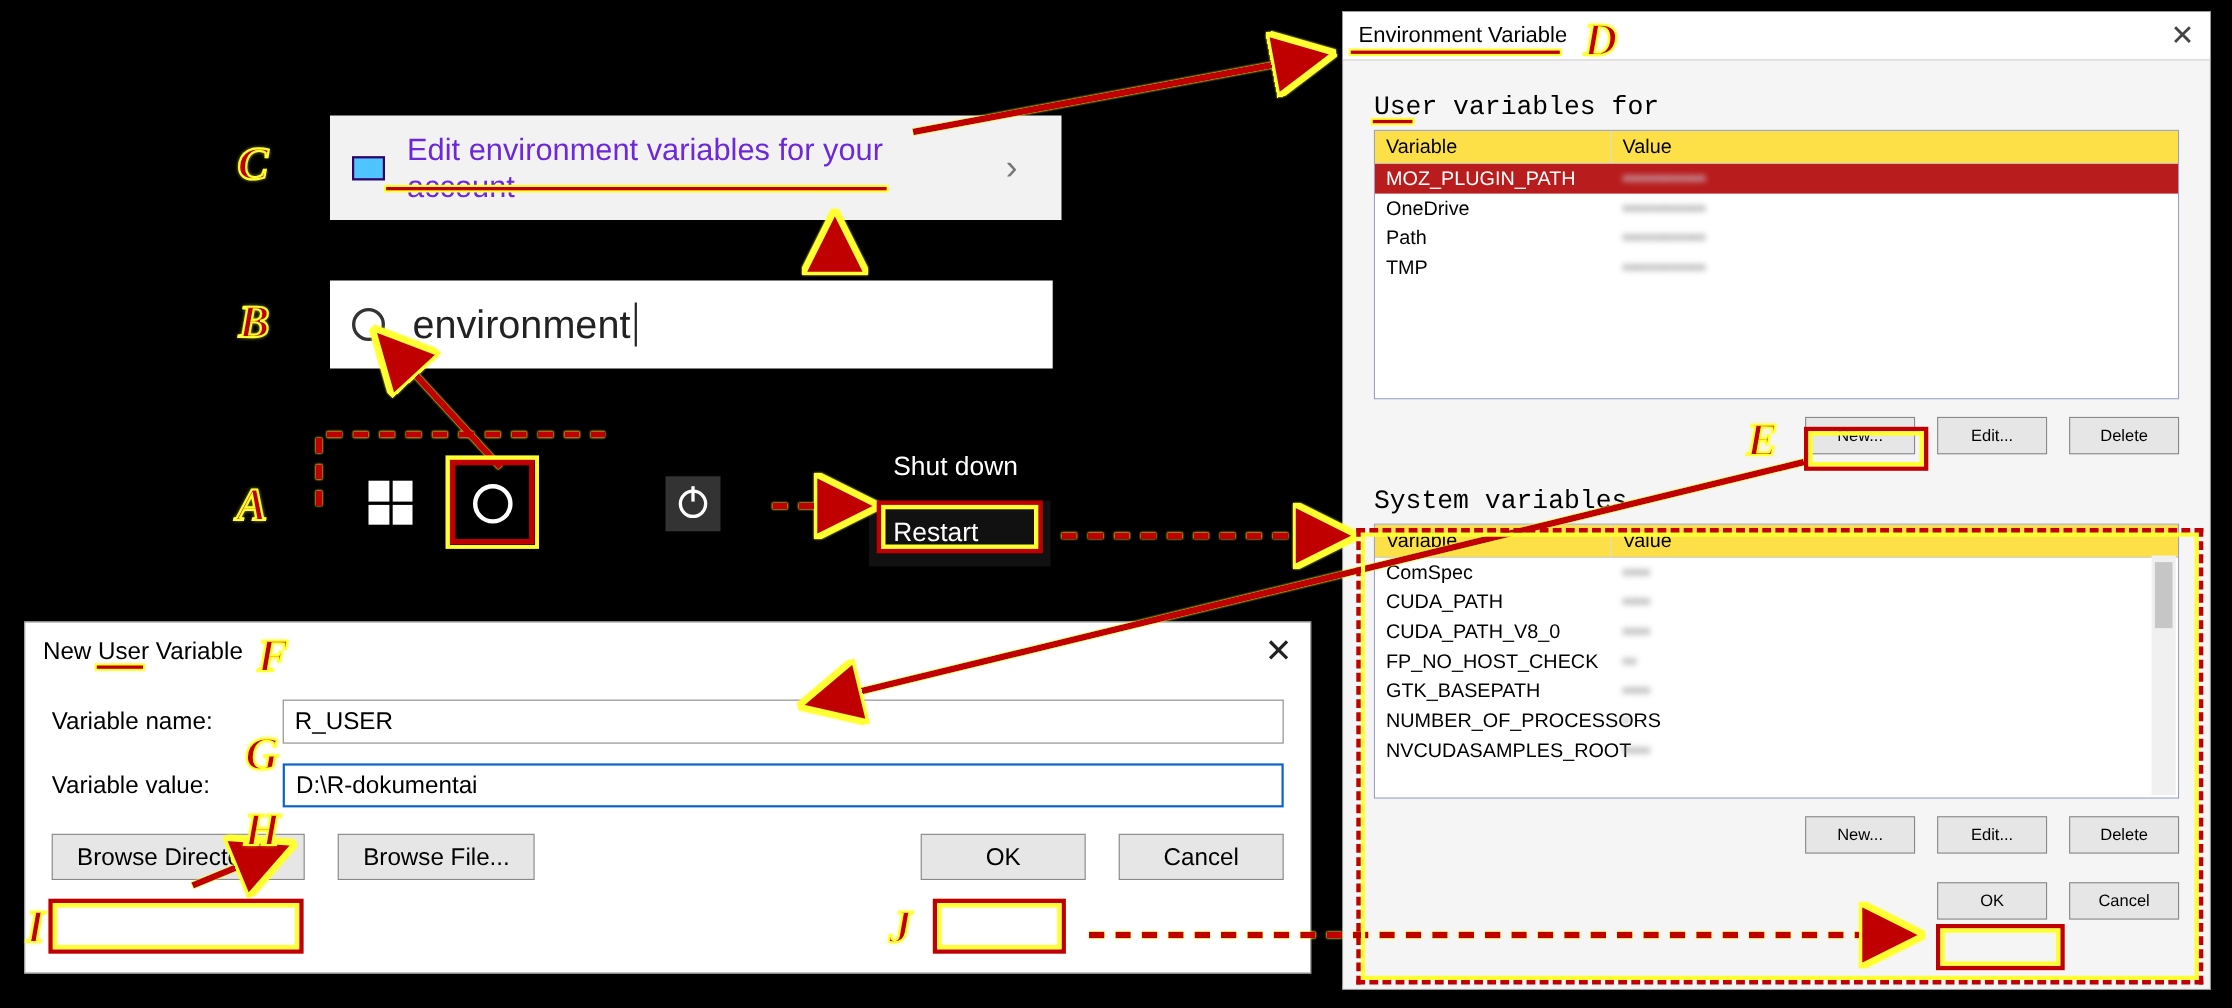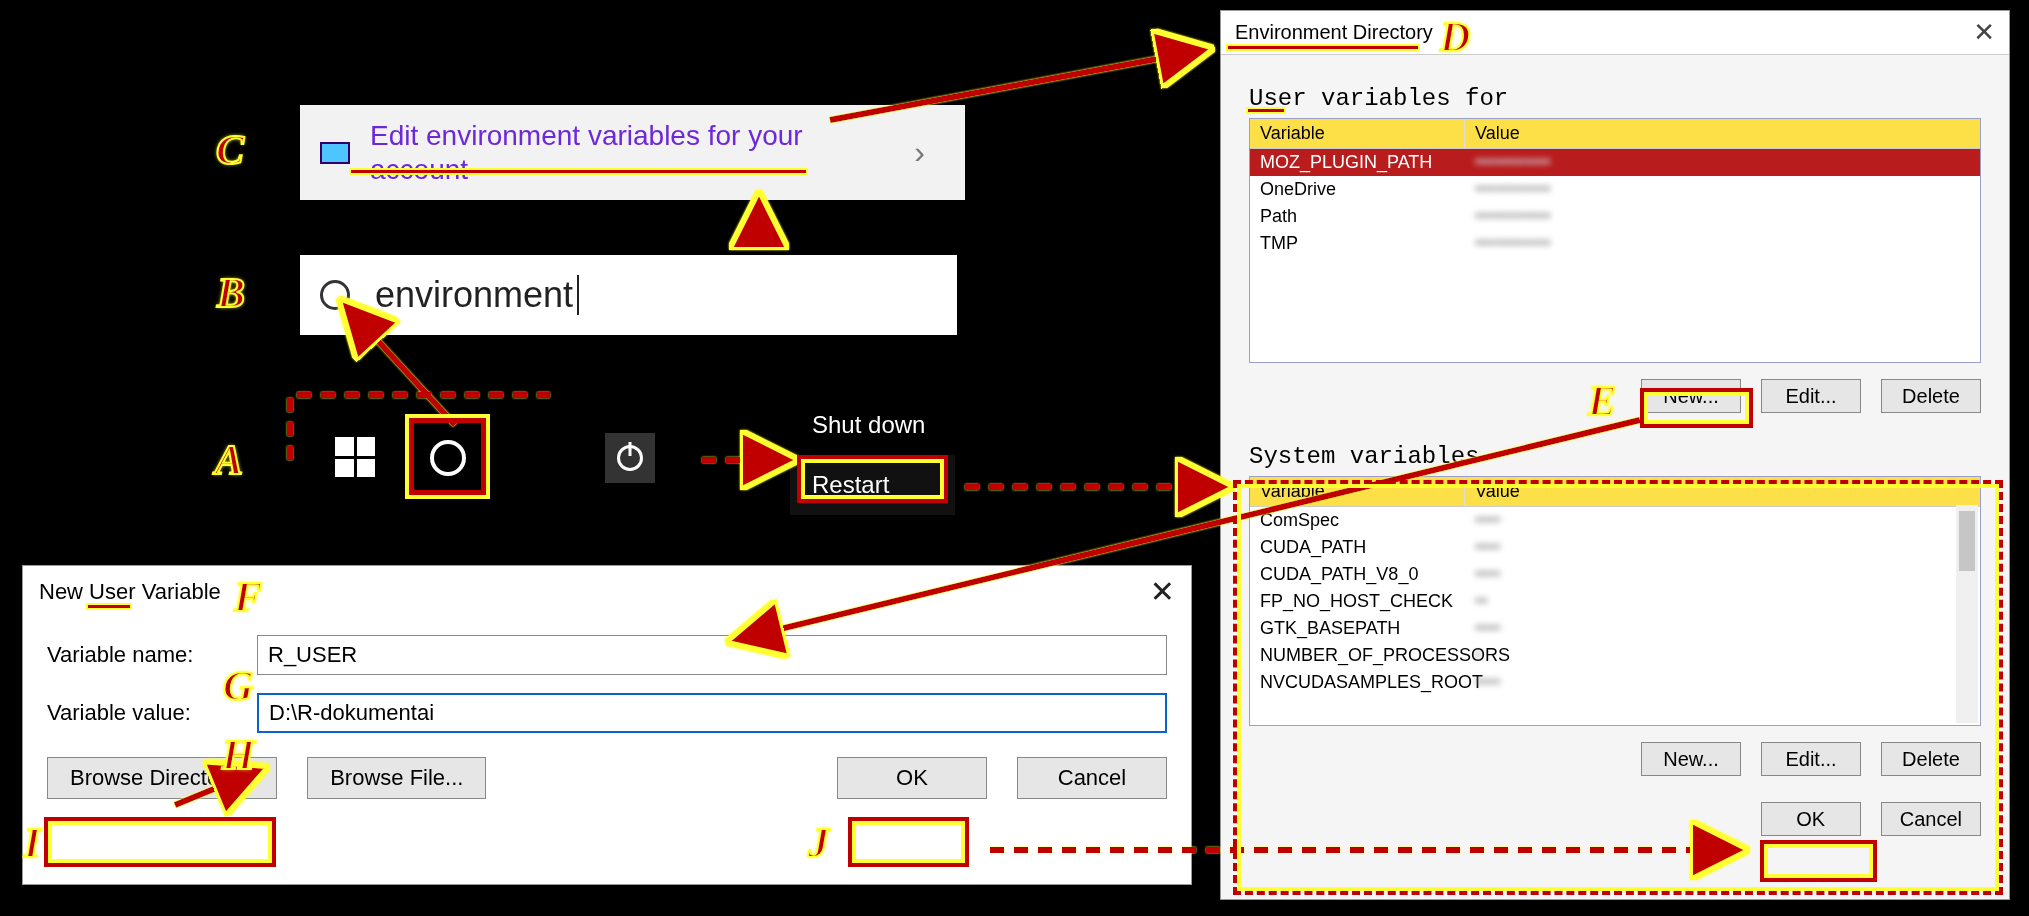--- a/index.html
+++ b/index.html
@@ -143,21 +143,21 @@
   .dlg-env .row { display: flex; font-size: 18px; }
   .dlg-env .row div:first-child { width: 215px; padding: 3px 10px; }
   .dlg-env .row div:last-child { flex: 1; padding: 3px 10px; color: #888; filter: blur(3px); }
   .dlg-env .row.sel { background: #b91c1c; color: #fff; }
   .dlg-env .row.sel div:last-child { color: #cde3f7; }
   .dlg-env .btnrow {
     display: flex; justify-content: flex-end; gap: 20px; margin: 16px 28px 0;
   }
   .winbtn {
     min-width: 100px; height: 34px; background: #e6e6e6; border: 1px solid #888;
-    font-size: 20px; display: flex; align-items: center; justify-content: center;
+    font-size: 15px; display: flex; align-items: center; justify-content: center;
     padding: 0 18px;
   }
   .dlg-env .scrollbar {
     position: absolute; right: 2px; top: 28px; bottom: 2px; width: 22px; background: #f0f0f0;
   }
   .dlg-env .scrollbar .thumb {
     position: absolute; left: 3px; right: 3px; top: 6px; height: 60px; background: #c6c6c6;
   }
 
   
@@ -258,21 +258,21 @@
   <div class="hi-box fill-accent" style="left:409px; top:418px; width:77px; height:77px;"></div>
 
   <div class="power-menu">
     <div class="item">Shut down</div>
     <div class="item restart">Restart</div>
   </div>
   <div class="hi-box" style="left:797px; top:455px; width:151px; height:48px;"></div>
 
   <div class="dlg-env">
     <div class="titlebar">
-      <span>Environment Directory</span>
+      <span>Environment Variable</span>
       <span class="close">✕</span>
     </div>
 
     <div class="sect-label">User variables for</div>
     <div class="listbox">
       <div class="listhead">
         <div>Variable</div>
         <div>Value</div>
       </div>
       <div id="user-rows">

